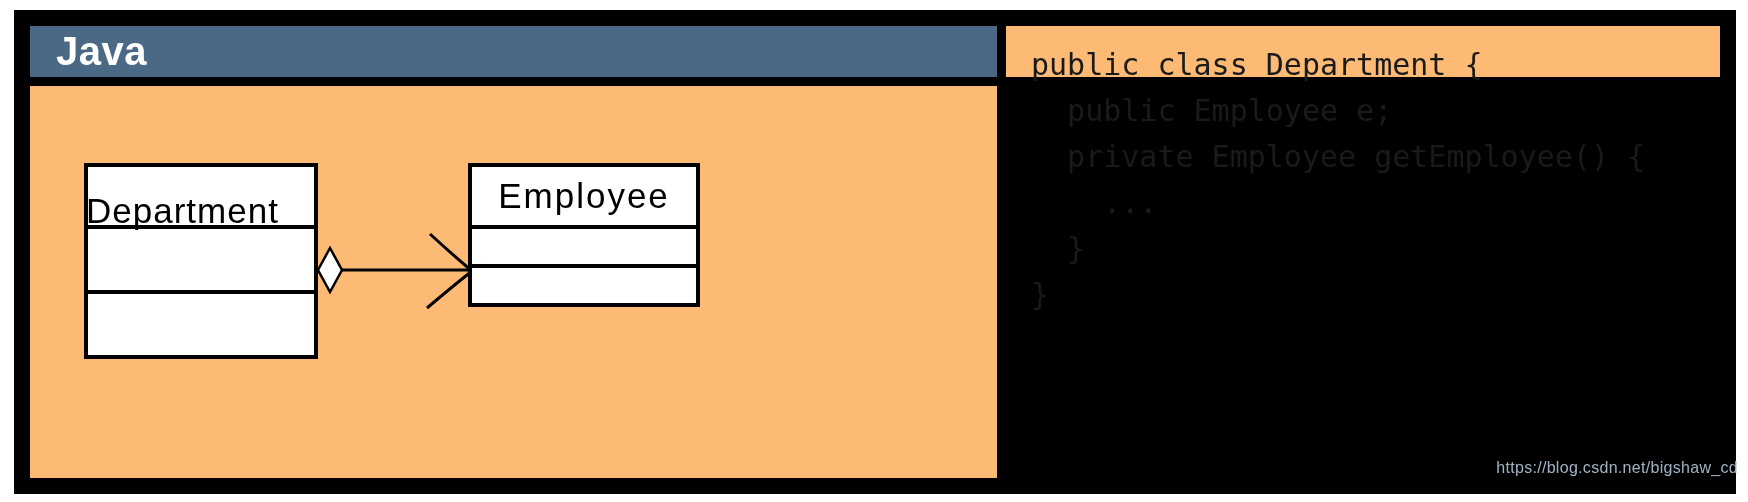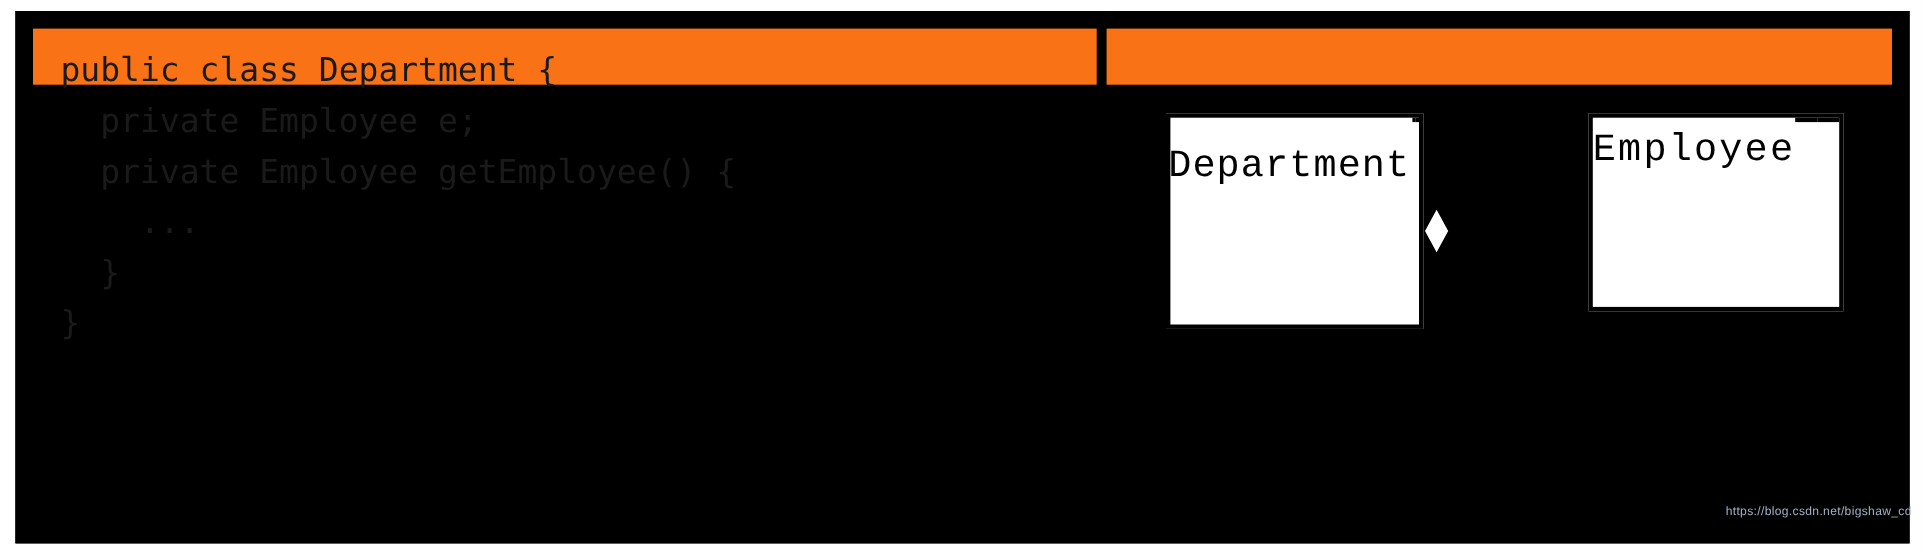--- a/index.html
+++ b/index.html
@@ -16,63 +16,66 @@
     grid-template-rows:51px 392px;
     gap:9px;
   }
   .cell{overflow:visible;}
   .header-cell{
     background:#4b6885;color:#ffffff;
     display:flex;align-items:center;
     padding-left:26px;box-sizing:border-box;
     font-weight:bold;font-size:40px;letter-spacing:0.5px;
   }
-  .body-cell{background:#f97316;position:relative;}
+  .body-cell{background:#fdba74;position:relative;}
   
   pre.code{
     margin:0;padding:16px 0 0 25px;
     font-family:"DejaVu Sans Mono",monospace;
     font-size:30px;line-height:46px;color:#1a1a1a;
   }
   pre.code div{white-space:pre;}
   
   .uml-class{
     position:absolute;box-sizing:border-box;
     border:4px solid #000000;background:#ffffff;
-    display:flex;flex-direction:row;
-    font-family:Liberation Mono, monospace;color:#000000;
+    display:flex;flex-direction:column;
+    font-family:Liberation Sans, sans-serif;color:#000000;
   }
   .uml-class .title{
     height:58px;display:flex;box-sizing:border-box;
     font-size:35px;white-space:nowrap;overflow:visible;
   }
   .uml-class .compartment{flex:1;border-top:4px solid #000000;}
   #dept-box{left:54px;top:77px;width:234px;height:196px;}
   #dept-box .title{align-items:flex-end;padding-left:0;position:relative;}
   #dept-box .title span{position:relative;left:-2px;top:6px;letter-spacing:1px;}
-  #emp-box{left:438px;top:77px;width:232px;height:180px;}
+  #emp-box{left:438px;top:77px;width:232px;height:144px;}
   #emp-box .title{align-items:center;justify-content:center;letter-spacing:2px;}
   #uml-svg{position:absolute;left:0;top:0;width:714px;height:392px;}
   
   #watermark{
     position:absolute;right:10px;top:459px;z-index:5;
-    font-size:11px;color:#a9bdd1;opacity:0.95;letter-spacing:0.3px;
+    font-size:16px;color:#a9bdd1;opacity:0.95;letter-spacing:0.3px;
     font-family:"Liberation Sans",sans-serif;
   }
 </style>
 </head>
 <body>
 
 <div id="stage">
   <div id="frame">
 
+    <div class="cell header-cell">
+      <span>Java</span>
+    </div>
 
 
     <div class="cell body-cell">
-      <pre class="code"><div>public class Department {</div><div>  private Employee e;</div><div>  private Employee getEmployee() {</div><div>    ...</div><div>  }</div><div>}</div></pre>
+      <pre class="code"><div>public class Department {</div><div>  public Employee e;</div><div>  private Employee getEmployee() {</div><div>    ...</div><div>  }</div><div>}</div></pre>
     </div>
 
     <div class="cell body-cell">
 
       <svg id="uml-svg" viewBox="0 0 714 392" aria-hidden="true">
 
         <line x1="312" y1="184" x2="440" y2="184" stroke="#000000" stroke-width="3"></line>
 
         <polygon points="288,184 300,162 312,184 300,206" fill="#ffffff" stroke="#000000" stroke-width="2.5"></polygon>
 

